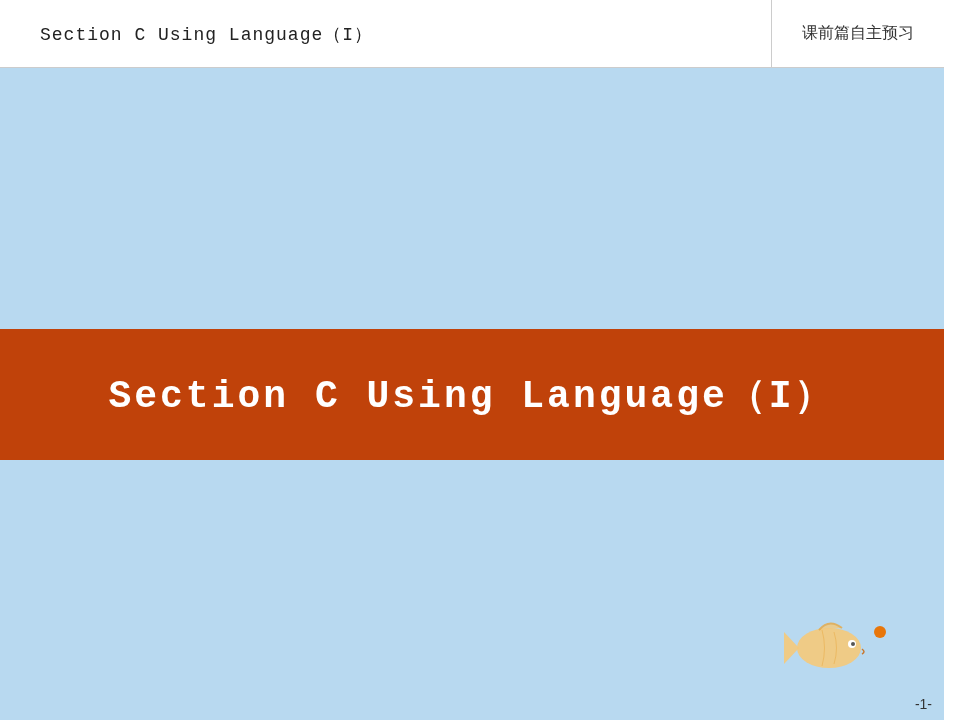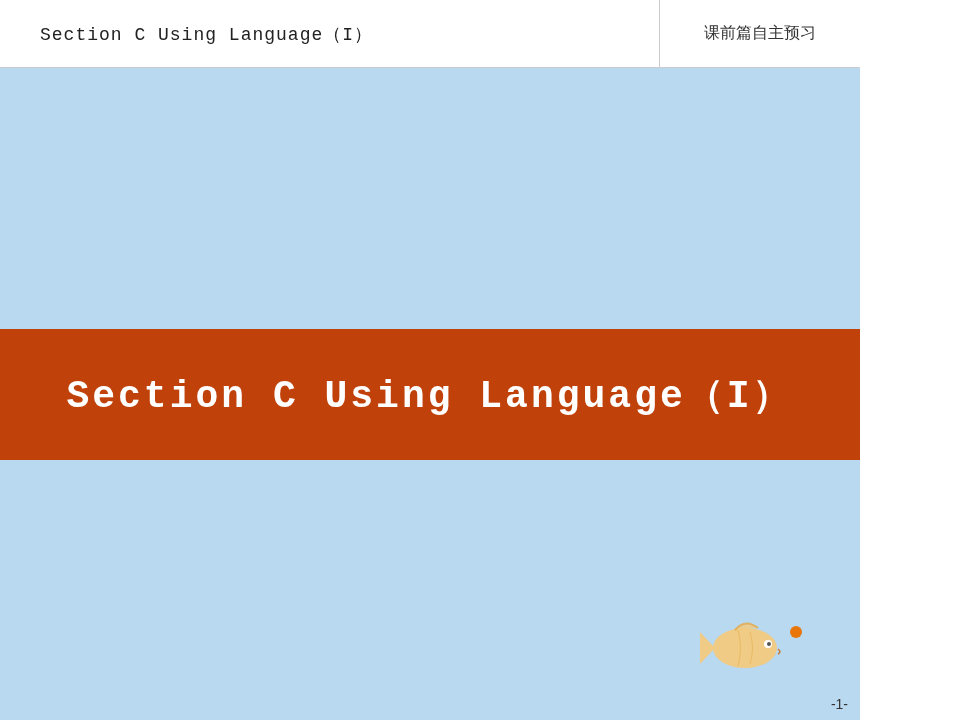--- a/index.html
+++ b/index.html
@@ -10,21 +10,21 @@
 
     body {
       width: 960px;
       height: 720px;
       overflow: hidden;
       font-family: 'Courier New', Courier, monospace;
       background: #fff;
     }
 
     .slide-container {
-      width: 860px;
+      width: 944px;
       height: 720px;
       position: relative;
       background: #84cc16;
     }
 
     
     .header-bar {
       width: 100%;
       height: 68px;
       background: #ffffff;
@@ -45,21 +45,21 @@
 
     .header-nav {
       display: flex;
       height: 100%;
     }
 
     .header-nav-item {
       display: flex;
       align-items: center;
       justify-content: center;
-      padding: 0 44px;
+      padding: 0 30px;
       font-size: 16px;
       color: #333;
       border-left: 1px solid #ccc;
       cursor: pointer;
       font-family: 'SimSun', 'STSong', serif;
       height: 100%;
     }
 
     
     .main-content {

